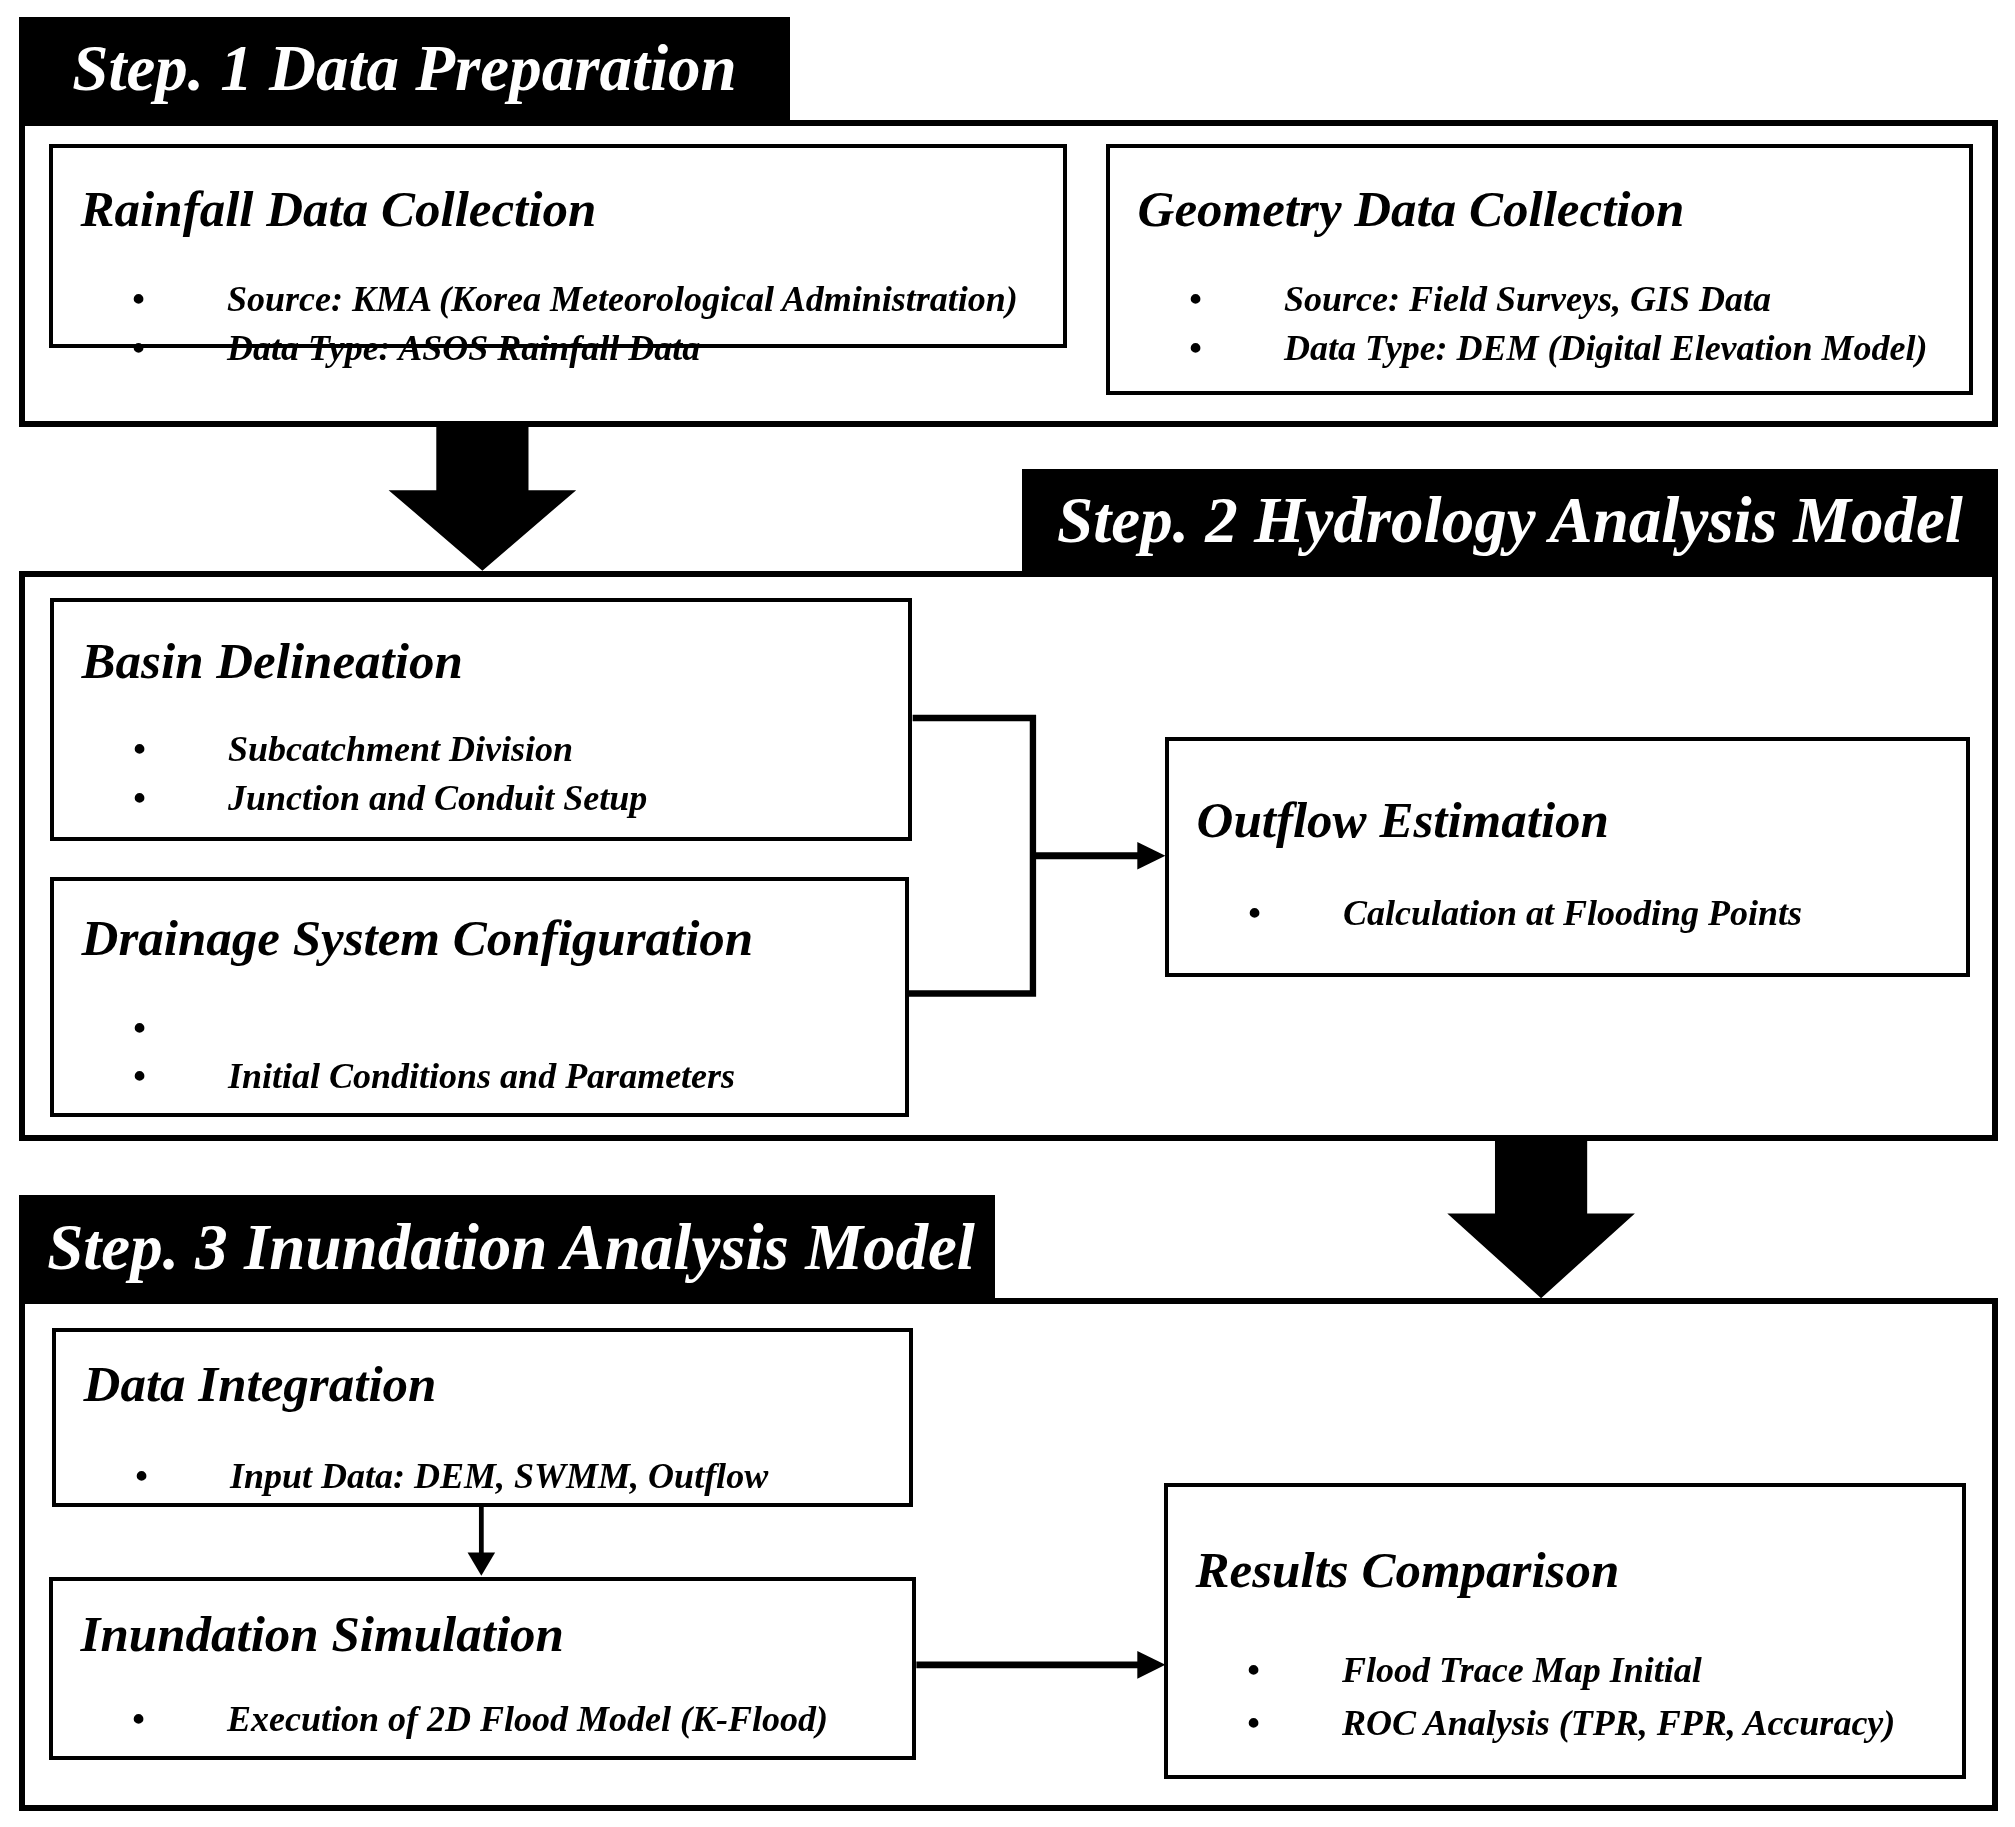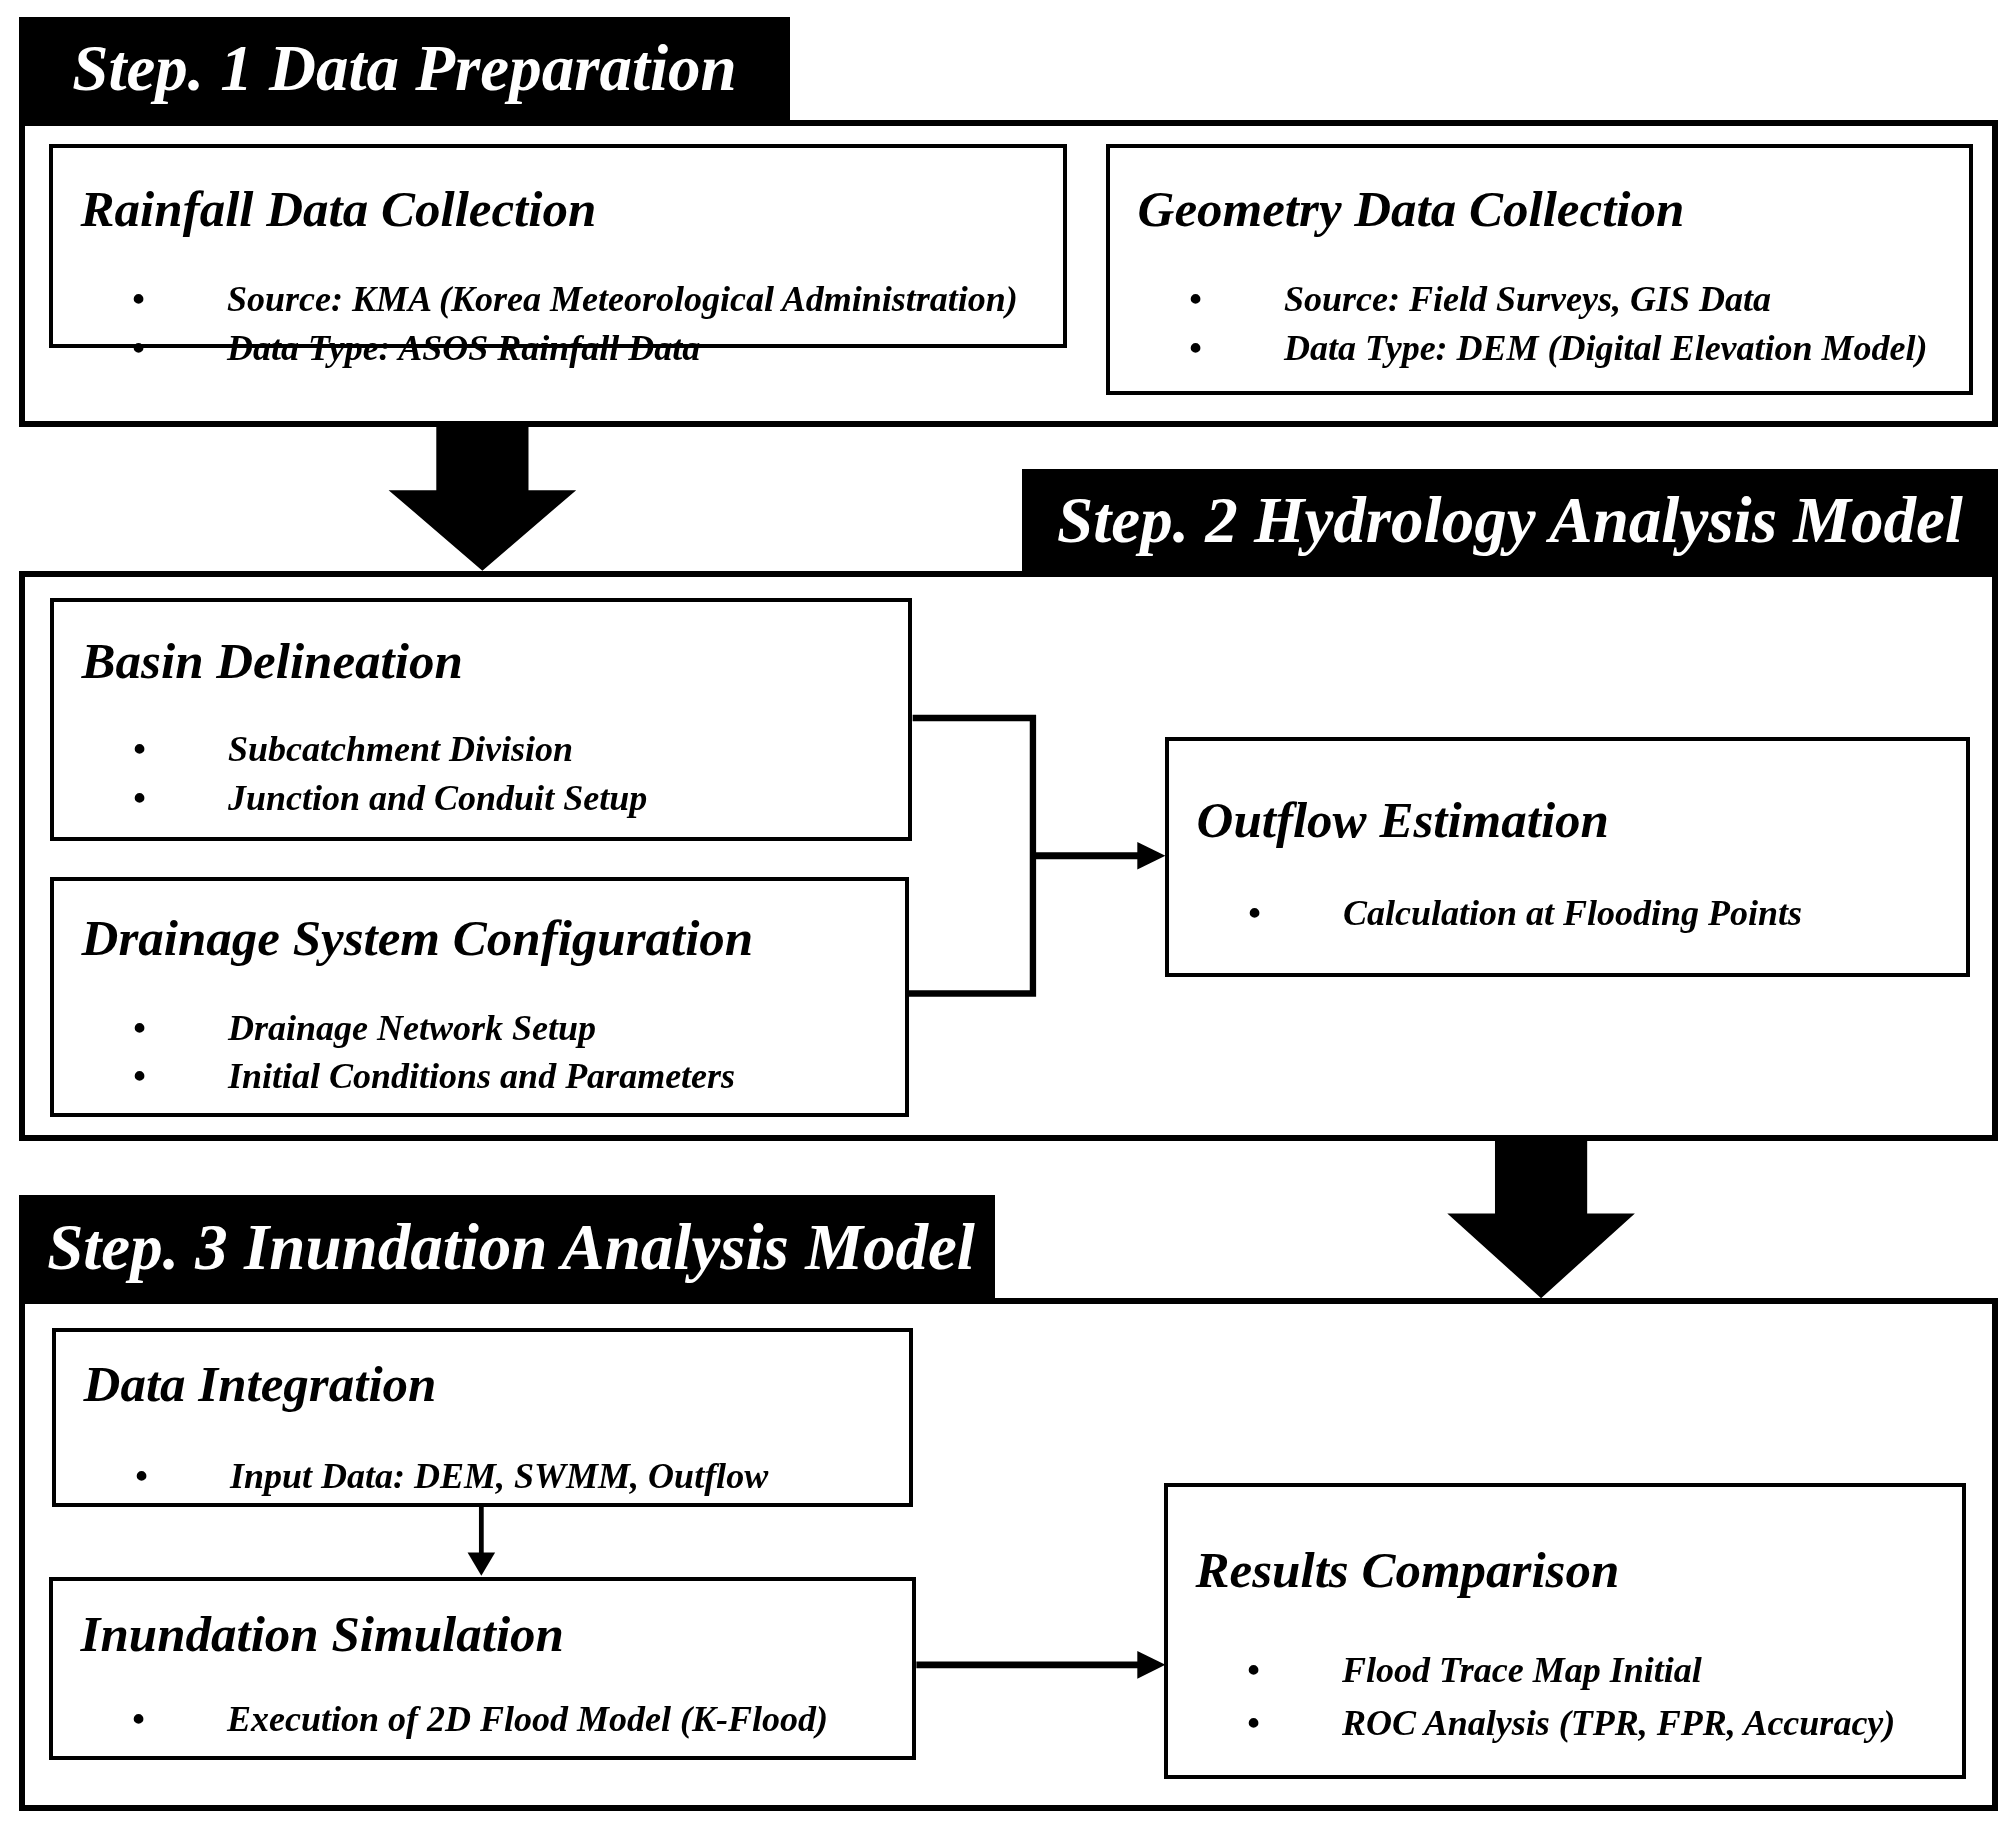--- a/index.html
+++ b/index.html
@@ -111,21 +111,20 @@
     <div class="bullet" style="top:177px;">
       <span class="dot">•</span>
       <span class="btext">Junction and Conduit Setup</span>
     </div>
   </div>
 
   <div class="box" style="left:50px; top:877px; width:859px; height:240px;">
     <div class="box-title" style="top:29px;">Drainage System Configuration</div>
     <div class="bullet" style="top:128px;">
       <span class="dot">•</span>
-      <span class="btext">Drainage Network Setup</span>
     </div>
     <div class="bullet" style="top:176px;">
       <span class="dot">•</span>
       <span class="btext">Initial Conditions and Parameters</span>
     </div>
   </div>
 
   <div class="box" style="left:1165px; top:737px; width:805px; height:240px;">
     <div class="box-title" style="top:51px;">Outflow Estimation</div>
     <div class="bullet" style="top:153px;">

